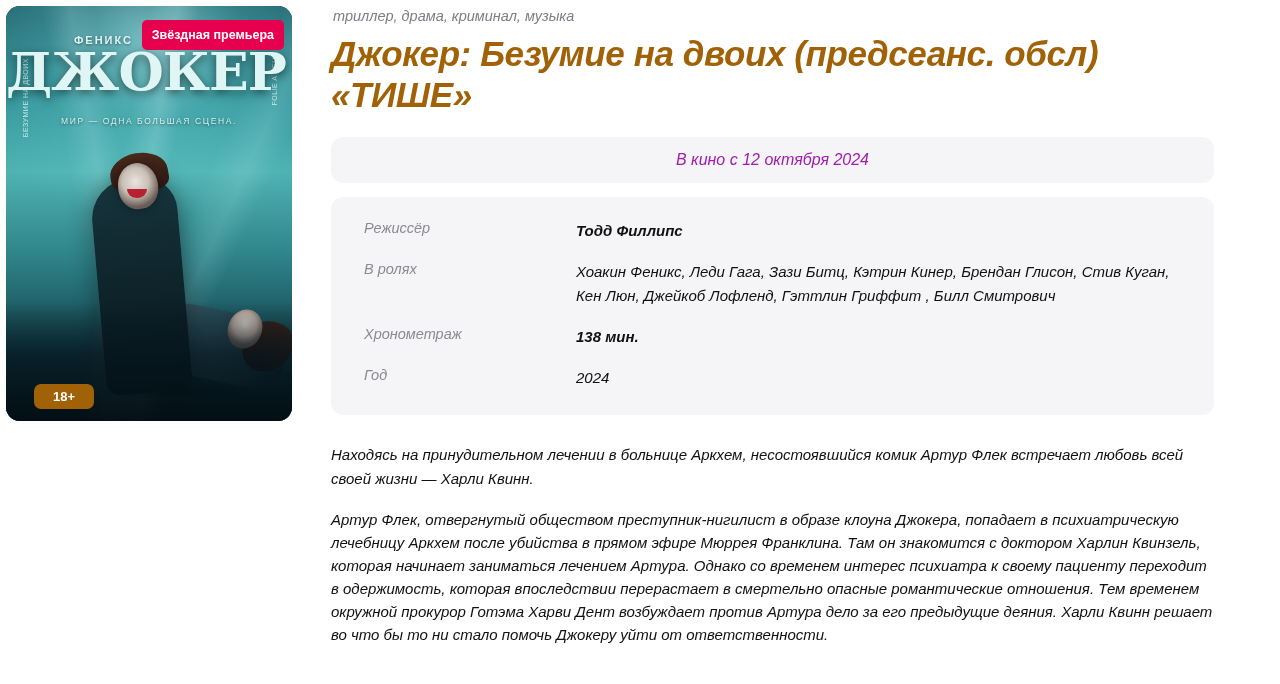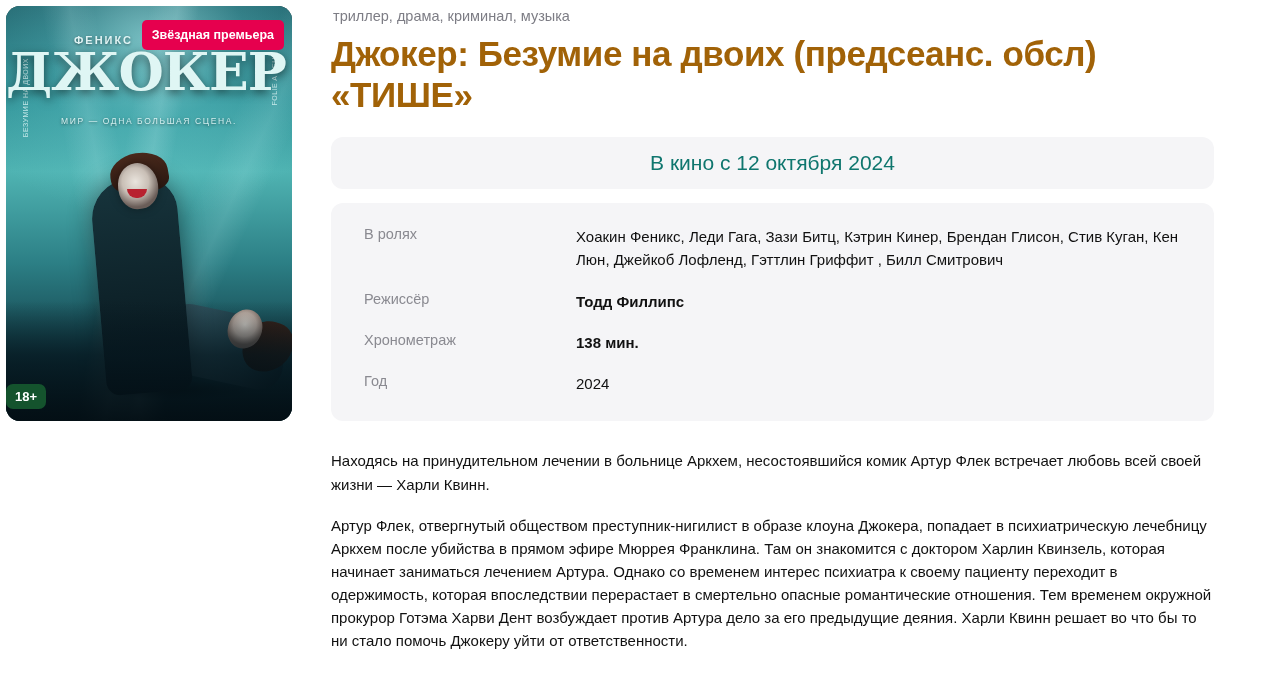--- a/index.html
+++ b/index.html
@@ -197,58 +197,59 @@
     color: #ffffff;
     font-size: 12.5px;
     font-weight: 700;
     padding: 8px 10px;
     border-radius: 5px;
     white-space: nowrap;
     z-index: 5;
   }
   .badge-age {
     position: absolute;
-    left: 0;
+    left: 28px;
     bottom: 12px;
-    background: #14532d;
+    background: #a16207;
     color: #ffffff;
     font-size: 13px;
     font-weight: 700;
-    padding: 5px 9px;
+    padding: 5px 19px;
     border-radius: 7px;
     z-index: 5;
   }
 
   
   .info-col {
     flex: 1 1 auto;
     padding: 8px 66px 0 31px;
     box-sizing: border-box;
     min-width: 0;
+    font-style: italic;
   }
   .genres {
     font-size: 14.5px;
     color: #7d7d85;
     margin: 0 0 10px 2px;
   }
   .movie-title {
     font-size: 35px;
     line-height: 1.16;
     font-weight: 700;
     letter-spacing: -0.4px;
     margin: 0 0 22px 0;
     color: #a16207;
   }
   .release-bar {
     background: #f5f5f7;
     border-radius: 12px;
     text-align: center;
     padding: 14px 10px;
-    font-size: 21px;
-    color: #0f766e;
+    font-size: 16px;
+    color: #a21caf;
     margin-bottom: 14px;
   }
   .facts {
     background: #f5f5f7;
     border-radius: 12px;
     padding: 22px 30px 26px 33px;
     box-sizing: border-box;
   }
   .fact-row {
     display: flex;
@@ -317,26 +318,26 @@
   </div>
 
   <div class="info-col">
     <div class="genres">триллер, драма, криминал, музыка</div>
     <h1 class="movie-title">Джокер: Безумие на двоих (предсеанс. обсл) «ТИШЕ»</h1>
 
     <div class="release-bar">В кино с 12 октября 2024</div>
 
     <div class="facts">
       <div class="fact-row">
+        <div class="fact-label">Режиссёр</div>
+        <div class="fact-value">Тодд Филлипс</div>
+      </div>
+      <div class="fact-row">
         <div class="fact-label">В ролях</div>
         <div class="fact-value normal">Хоакин Феникс, Леди Гага, Зази Битц, Кэтрин Кинер, Брендан Глисон, Стив Куган, Кен Люн, Джейкоб Лофленд, Гэттлин Гриффит , Билл Смитрович</div>
-      </div>
-      <div class="fact-row">
-        <div class="fact-label">Режиссёр</div>
-        <div class="fact-value">Тодд Филлипс</div>
       </div>
       <div class="fact-row">
         <div class="fact-label">Хронометраж</div>
         <div class="fact-value">138 мин.</div>
       </div>
       <div class="fact-row">
         <div class="fact-label">Год</div>
         <div class="fact-value normal">2024</div>
       </div>
     </div>

